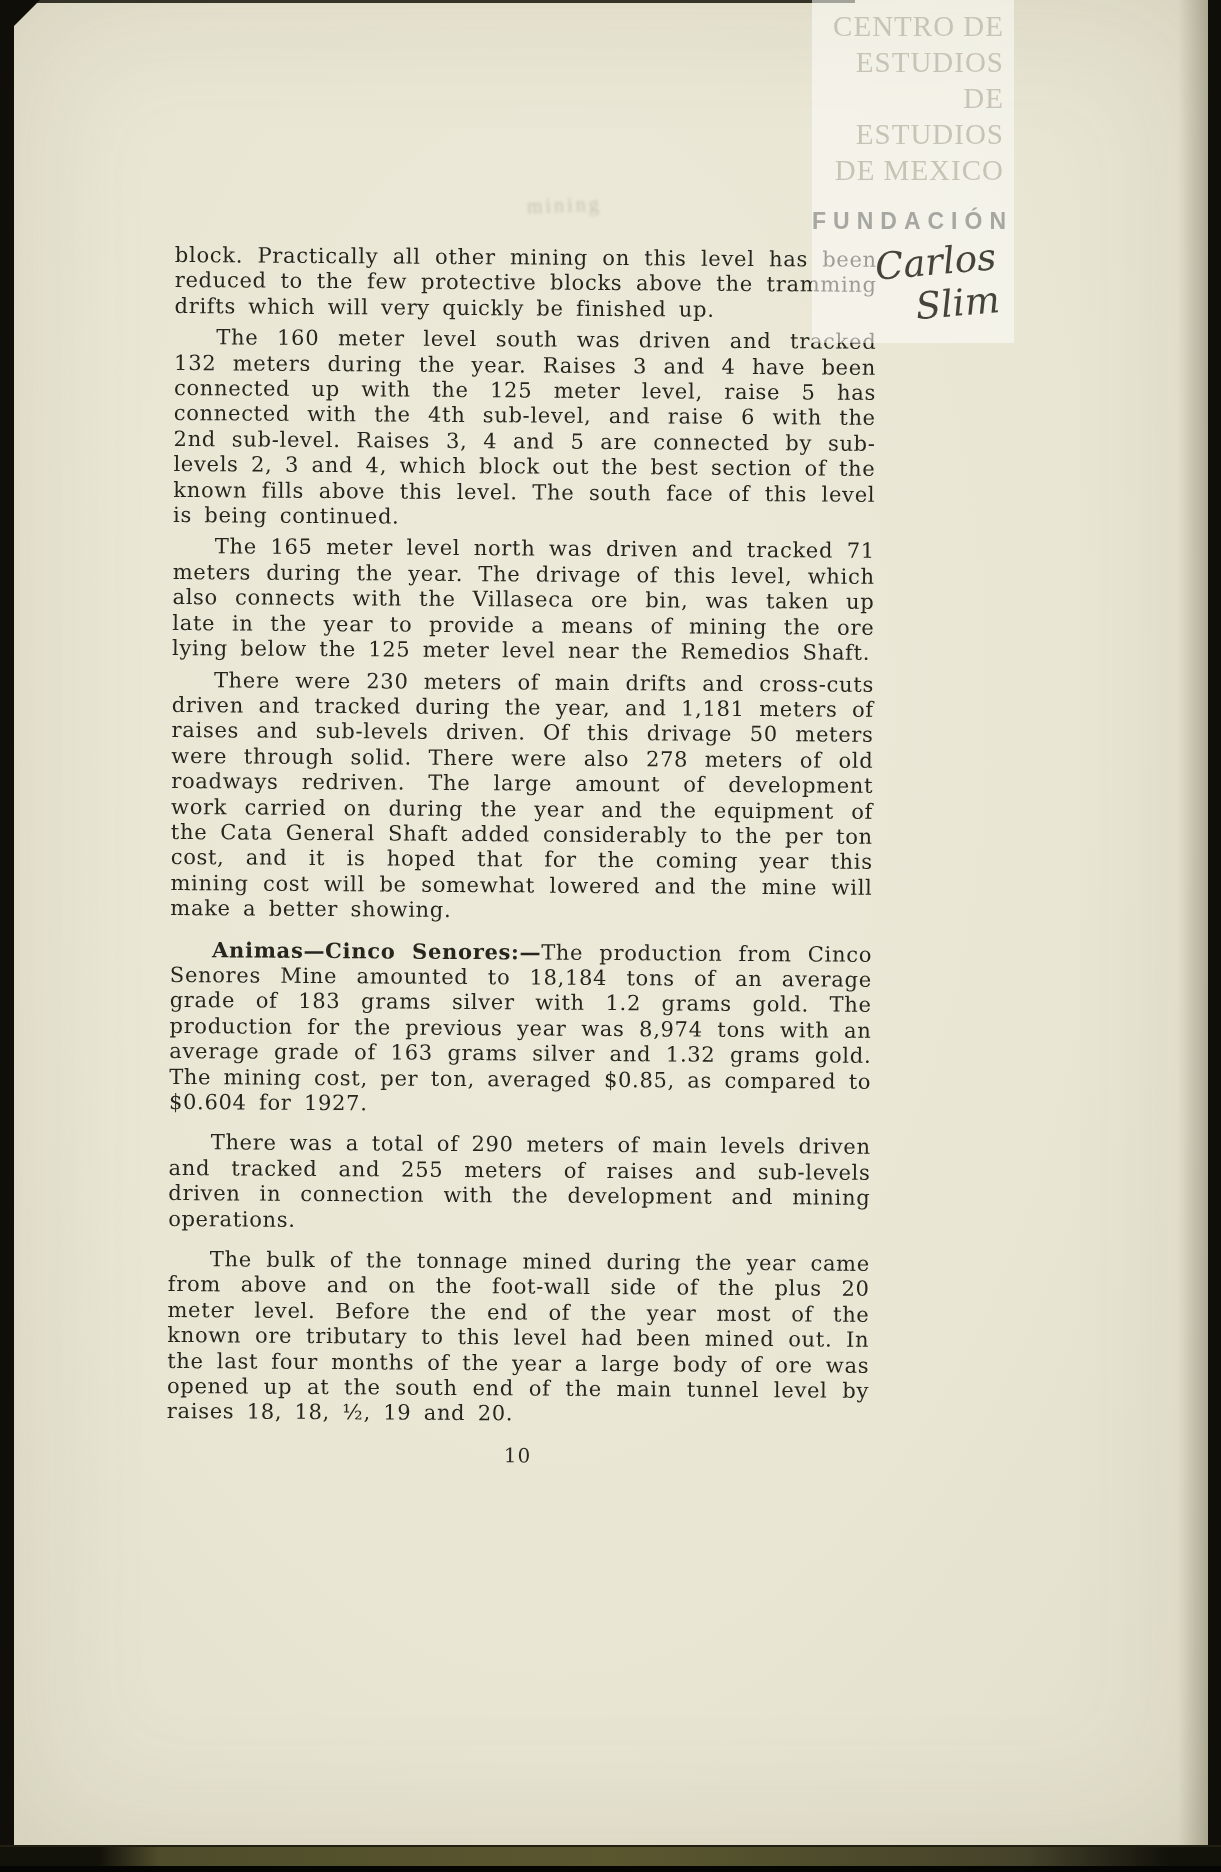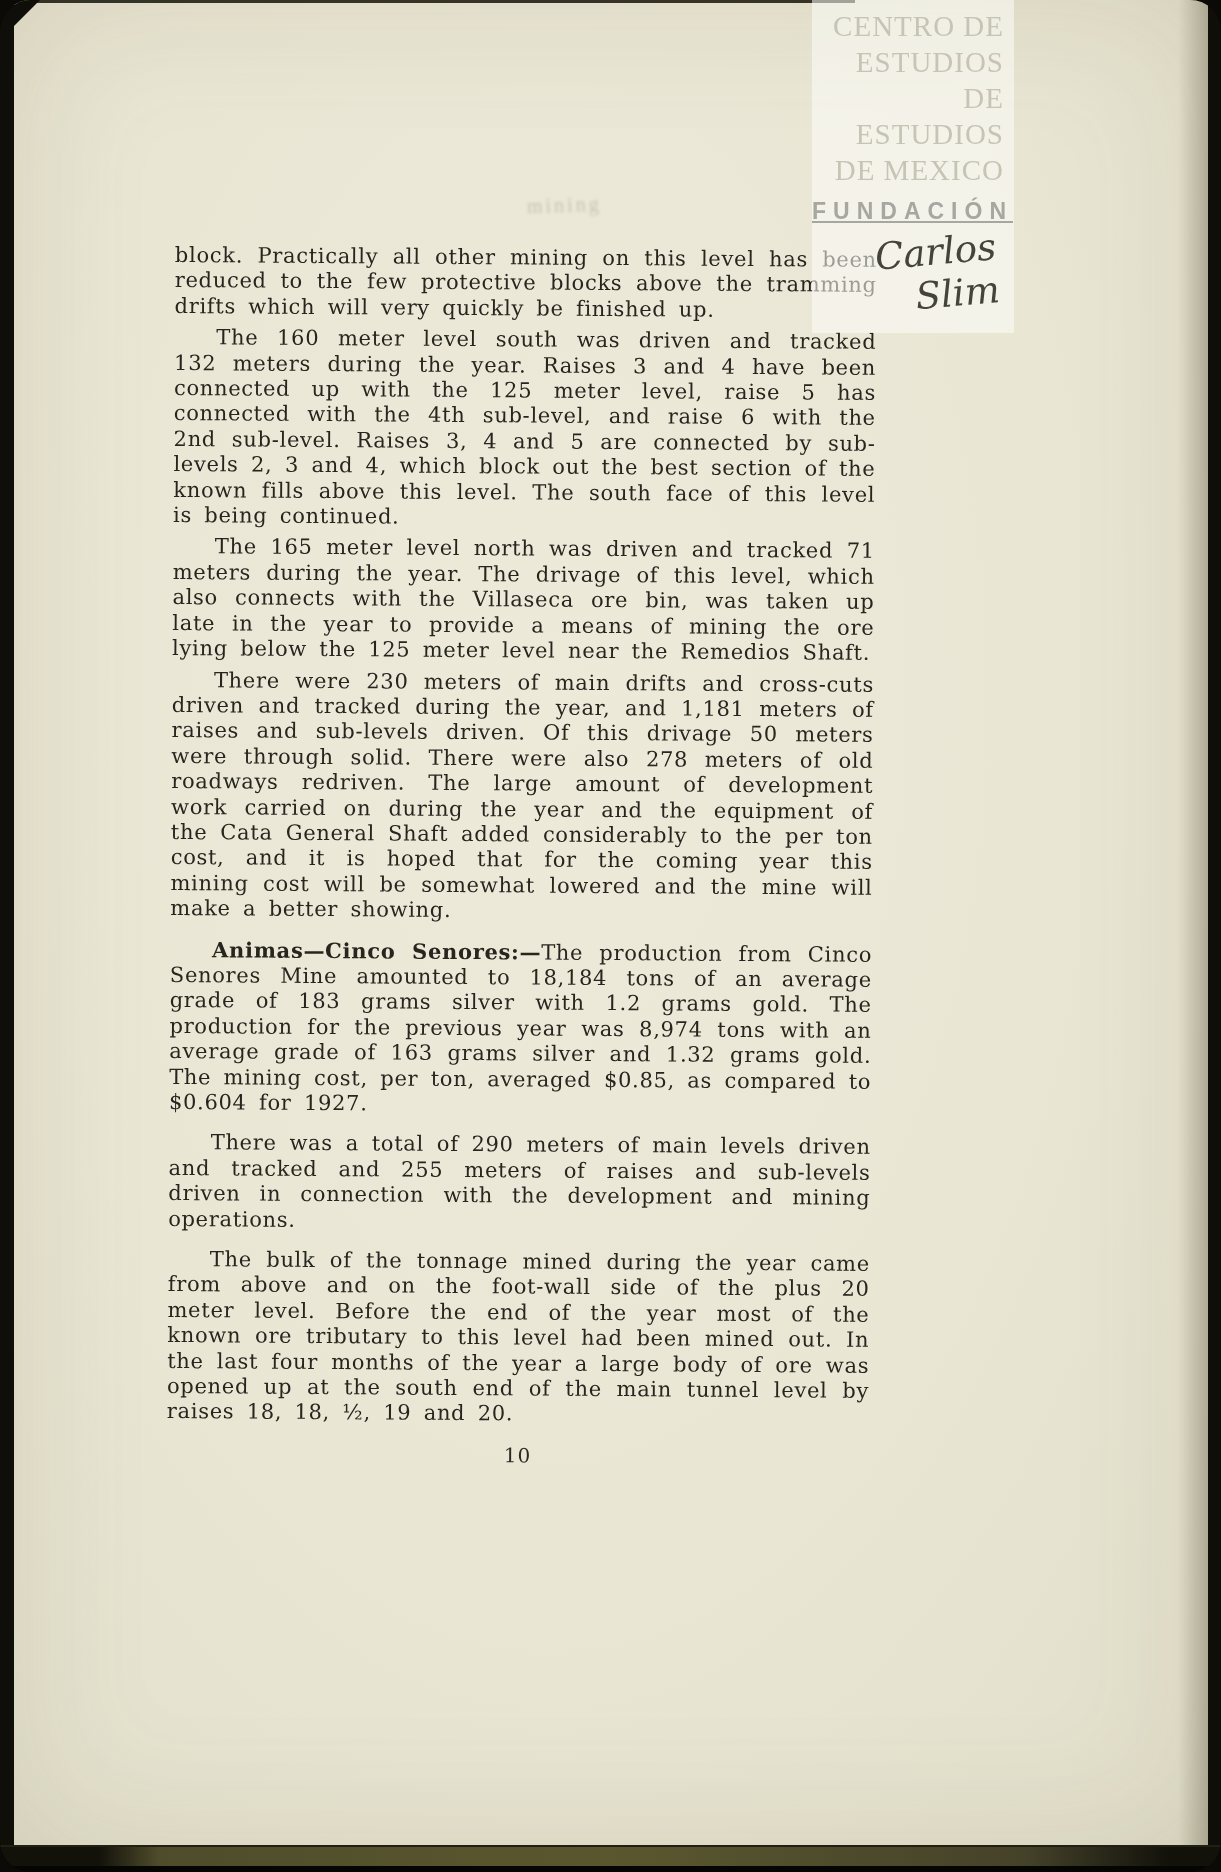--- a/index.html
+++ b/index.html
@@ -1,38 +1,38 @@
 <!DOCTYPE html>
 <html><head>
 <meta charset="utf-8">
 <style>
   html,body{margin:0;padding:0;background:#0b0a06;}
   .scan{position:relative;width:1221px;height:1872px;overflow:hidden;background:#0b0a06;
-        font-family:"DejaVu Serif",serif;border-radius:31px;}
+        font-family:"DejaVu Serif",serif;}
   .paper{position:absolute;left:14px;top:0;width:1194px;height:1846px;
          background:radial-gradient(ellipse at 45% 38%, #edeada 0%, #e9e6d4 55%, #e1decb 100%);
          box-shadow:inset 0 0 140px rgba(110,100,60,0.14);}
   .edge-left{position:absolute;left:0;top:0;width:14px;height:100%;background:#0f0e08;z-index:4;}
   .edge-right{position:absolute;right:0;top:0;width:13px;height:100%;background:#0f0e08;z-index:4;}
   .right-shadow{position:absolute;right:13px;top:0;width:30px;height:100%;z-index:1;
          background:linear-gradient(to left, rgba(70,64,40,0.30), rgba(70,64,40,0));}
   .edge-top{position:absolute;left:0;top:0;width:70%;height:3px;background:#16150c;opacity:.85;z-index:3;}
   .corner-tl{position:absolute;left:14px;top:0;width:0;height:0;z-index:3;
          border-top:26px solid #0f0e08;border-right:26px solid transparent;}
   .edge-bottom{position:absolute;left:0;bottom:0;width:100%;height:27px;z-index:4;
          border-top:2px solid #201f12;border-bottom:6px solid #050503;box-sizing:border-box;
          background:linear-gradient(90deg,#12110a 0%,#12110a 8%,#4f4c2b 13%,#5a572f 50%,#45422a 84%,#12110a 96%);}
 
   .watermark{position:absolute;left:812px;top:0;width:202px;z-index:5;
          background:rgba(253,253,249,0.55);text-align:right;
          padding:8px 10px 14px 0;box-sizing:border-box;}
   .wm-line{font-family:"Liberation Serif",serif;font-size:29px;line-height:36px;
          color:#c7c4b6;letter-spacing:1px;}
   .wm-foundation{font-family:"Liberation Sans",sans-serif;font-size:23px;font-weight:700;
-         color:#a7a7a1;letter-spacing:7px;margin-top:10px;text-decoration:underline;}
+         color:#a7a7a1;letter-spacing:7px;margin-top:20px;}
   .wm-signature{font-family:"DejaVu Serif",serif;font-style:italic;font-size:37px;
          color:#45443b;transform:rotate(-5deg);margin-top:8px;padding-right:6px;}
 
   .ghost{position:absolute;left:527px;top:194px;z-index:2;
          font-family:"Liberation Serif",serif;font-size:20px;letter-spacing:3px;
          color:#6f6d5c;opacity:0.30;filter:blur(1.4px);transform:rotate(-2deg);}
 
   .flow{position:absolute;left:175px;top:243px;width:702px;z-index:2;
         transform:rotate(0.4deg);transform-origin:top left;}
   .flow p{margin:0 0 6px 0;text-indent:2em;text-align:justify;

